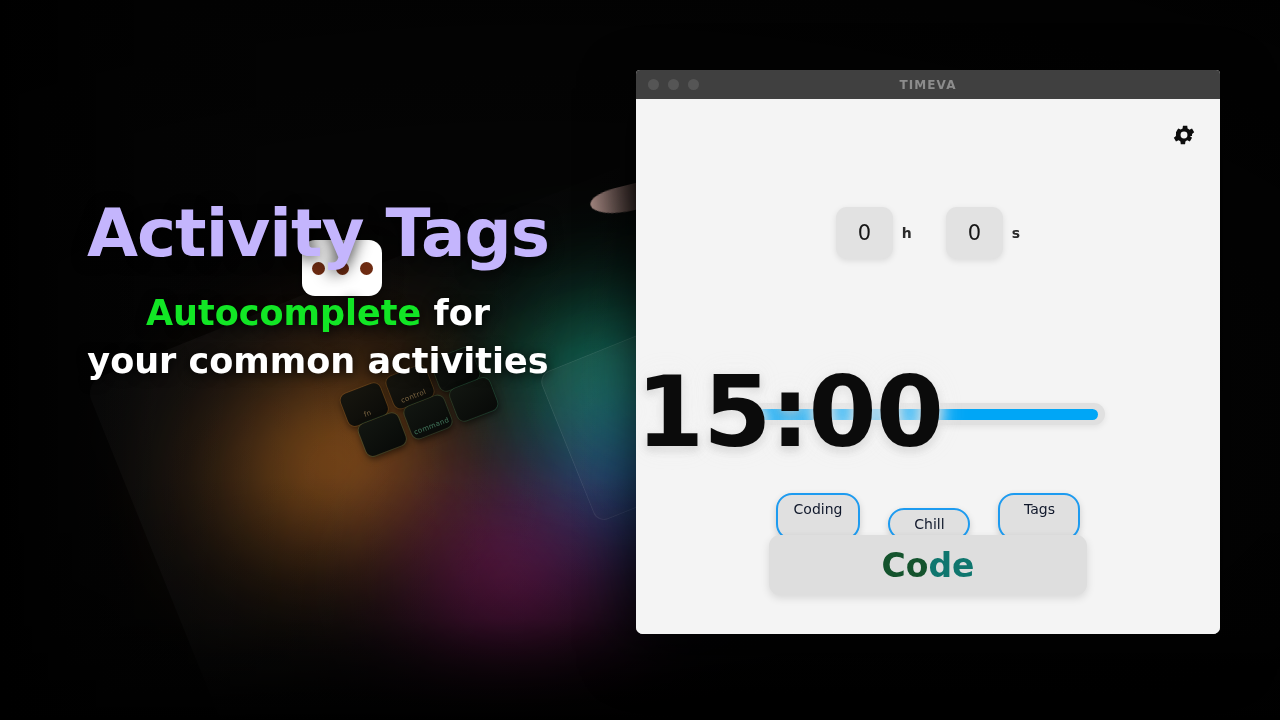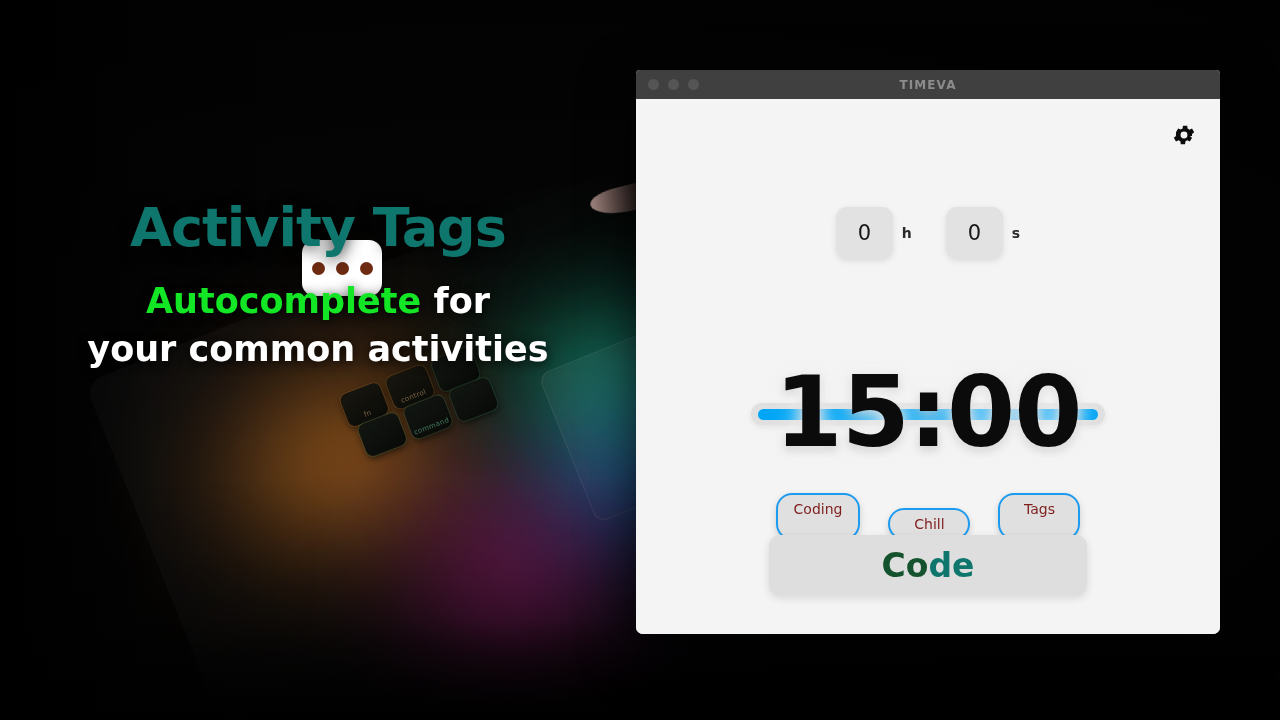--- a/index.html
+++ b/index.html
@@ -102,23 +102,23 @@
   }
 
   
   .copy {
     position:absolute;
     left:0; top:200px; width:636px;
     text-align:center;
     z-index:5;
   }
   .headline {
-    font-size:54px;
+    font-size:66px;
     font-weight:800;
-    color:#0f766e;
+    color:#c4b5fd;
     letter-spacing:-1px;
     line-height:1.02;
     text-shadow:0 2px 16px rgba(0,0,0,.85);
   }
   .subhead {
     margin-top:23px;
     font-size:35px;
     font-weight:800;
     color:#ffffff;
     line-height:1.36;
@@ -203,21 +203,21 @@
     font-size:21px; font-weight:500; color:#161616;
     text-align:center;
     box-shadow:0 2px 6px rgba(0,0,0,.10);
   }
   .tunit { font-size:14px; font-weight:600; color:#2a2a2a; }
 
   
   .countdown-wrap {
     position:absolute; left:0; right:0; top:248px;
     height:130px;
-    display:flex; align-items:center; justify-content:center;
+    display:flex; align-items:center; 
   }
   .progress-track {
     position:absolute;
     left:115px; right:115px; top:56px;
     height:22px;
     background:#e0e0e0;
     border-radius:14px;
     box-shadow:0 2px 6px rgba(0,0,0,.08);
   }
   .progress-fill {
@@ -242,21 +242,21 @@
   .tags {
     position:absolute; left:0; right:0; top:394px;
     display:flex; justify-content:center; gap:28px;
   }
   .chip {
     min-width:82px;
     padding:6px 16px;
     background:#e0e0e0;
     border:2px solid #1d9bf0;
     border-radius:16px;
-    font-size:14px; font-weight:500; color:#7f1d1d;
+    font-size:14px; font-weight:500; color:#0f172a;
     text-align:center;
     cursor:pointer;
     box-shadow:0 3px 7px rgba(0,0,0,.16);
   }
 
   
   .autocomplete {
     position:absolute;
     left:133px; top:436px;
     width:318px; height:60px;

